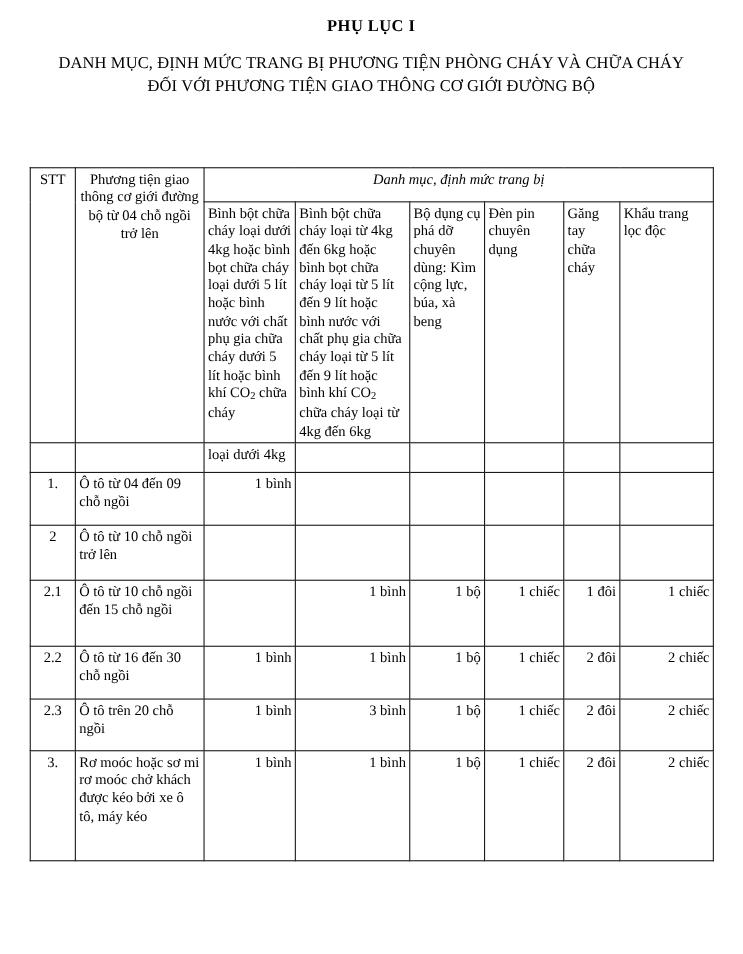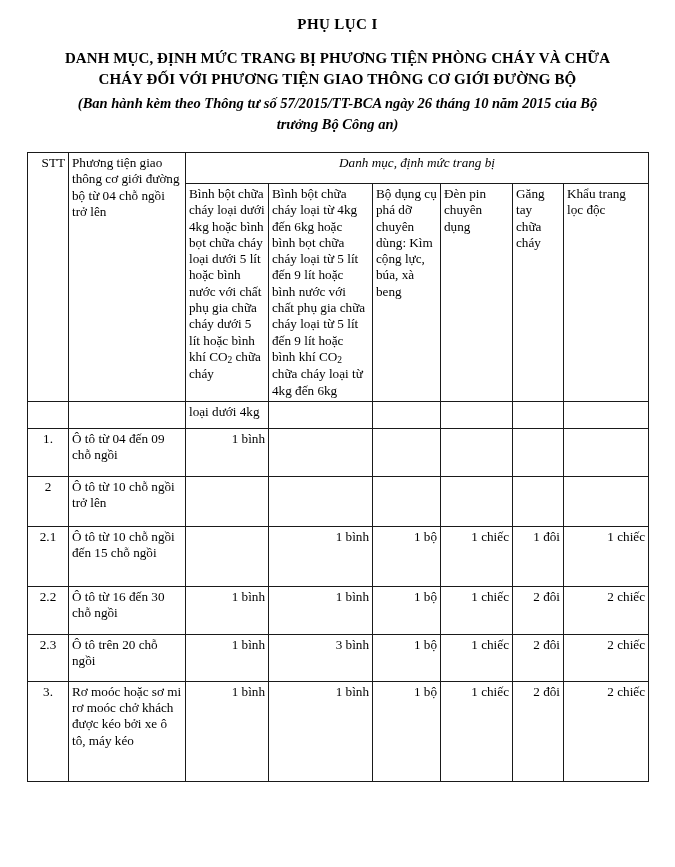--- a/index.html
+++ b/index.html
@@ -34,21 +34,21 @@
   }
   .appendix-label {
     font-size: 15px;
     font-weight: bold;
     letter-spacing: .4px;
     line-height: 20px;
     margin: 0 0 14px 0;
   }
   .doc-title {
     font-size: 15px;
-    font-weight: bold;
+    font-weight: normal;
     line-height: 21px;
     letter-spacing: .1px;
     margin: 0;
     padding: 0 22px;
   }
   .doc-subtitle {
     font-size: 14.5px;
     font-style: italic;
     font-weight: bold;
     line-height: 21px;
@@ -72,22 +72,22 @@
   }
   table.spec td, table.spec th {
     border: 1px solid #1a1a1a;
     padding: 2px 3px;
     vertical-align: top;
     font-weight: normal;
     overflow: hidden;
   }
 
   
-  .h-stt  { text-align: right; vertical-align: top; padding-top: 3px; }
-  .h-veh  { vertical-align: top; padding-top: 3px; margin-top: 28px; }
+  .h-stt  { text-align: center; vertical-align: top; padding-top: 3px; }
+  .h-veh  { text-align: center; vertical-align: top; padding-top: 3px; margin-top: 28px; }
   .h-span { text-align: center; vertical-align: middle; height: 26px; padding: 3px 2px; font-style: italic; }
   .h-col  { text-align: left; vertical-align: top; padding-top: 3px; }
 
   
   .band td { height: 22px; padding: 0 3px; vertical-align: middle; }
   .band .band-text {
     white-space: nowrap;
   }
 
   
@@ -103,21 +103,20 @@
   }
 </style>
 </head>
 <body>
 
 <div class="page">
 
   <div class="heading">
     <div class="appendix-label">PHỤ LỤC I</div>
     <div class="doc-title">DANH MỤC, ĐỊNH MỨC TRANG BỊ PHƯƠNG TIỆN PHÒNG CHÁY VÀ CHỮA CHÁY ĐỐI VỚI PHƯƠNG TIỆN GIAO THÔNG CƠ GIỚI ĐƯỜNG BỘ</div>
-    <div class="doc-subtitle">(Ban hành kèm theo Thông tư số 57/2015/TT-BCA ngày 26 tháng 10 năm 2015 của Bộ trưởng Bộ Công an)</div>
   </div>
 
   <div class="table-wrap">
     <table class="spec">
       <colgroup>
         <col style="width:41px">
         <col style="width:117px">
         <col style="width:83px">
         <col style="width:104px">
         <col style="width:68px">

